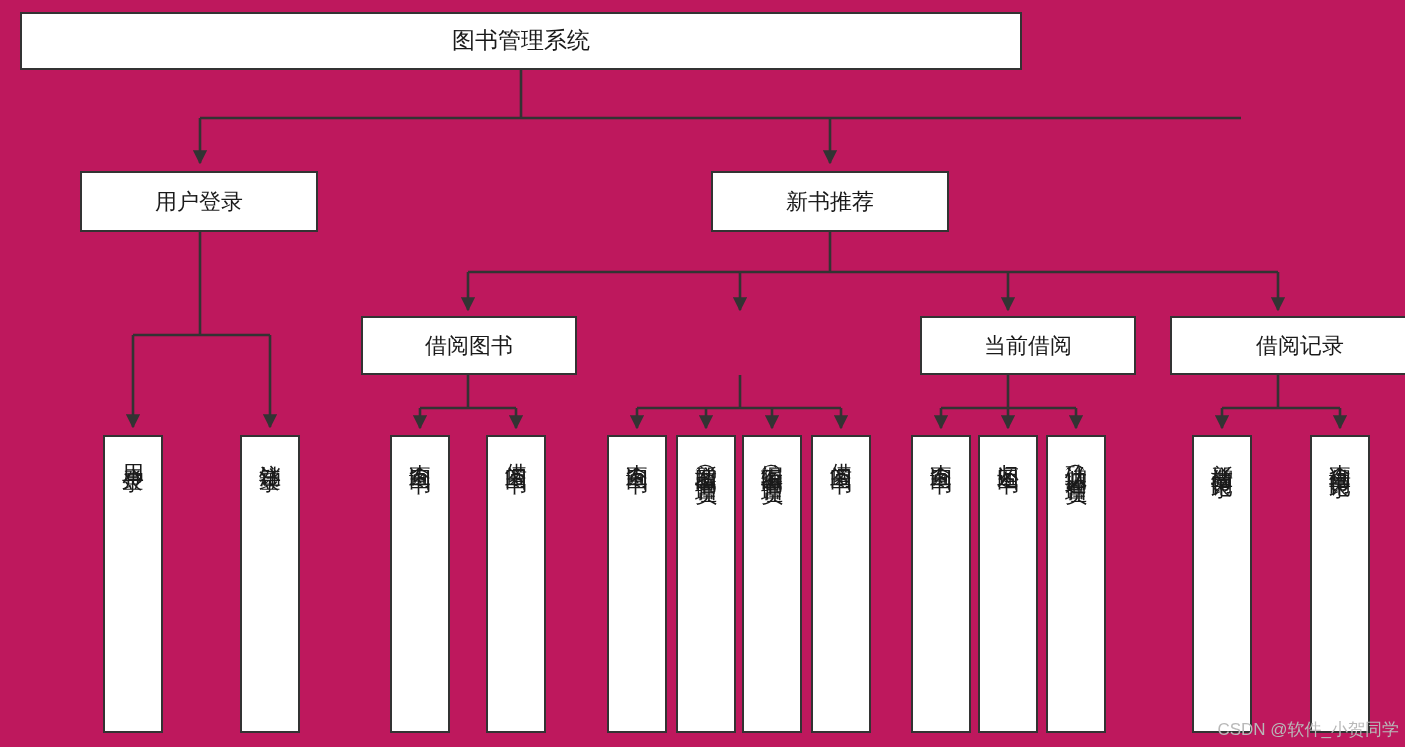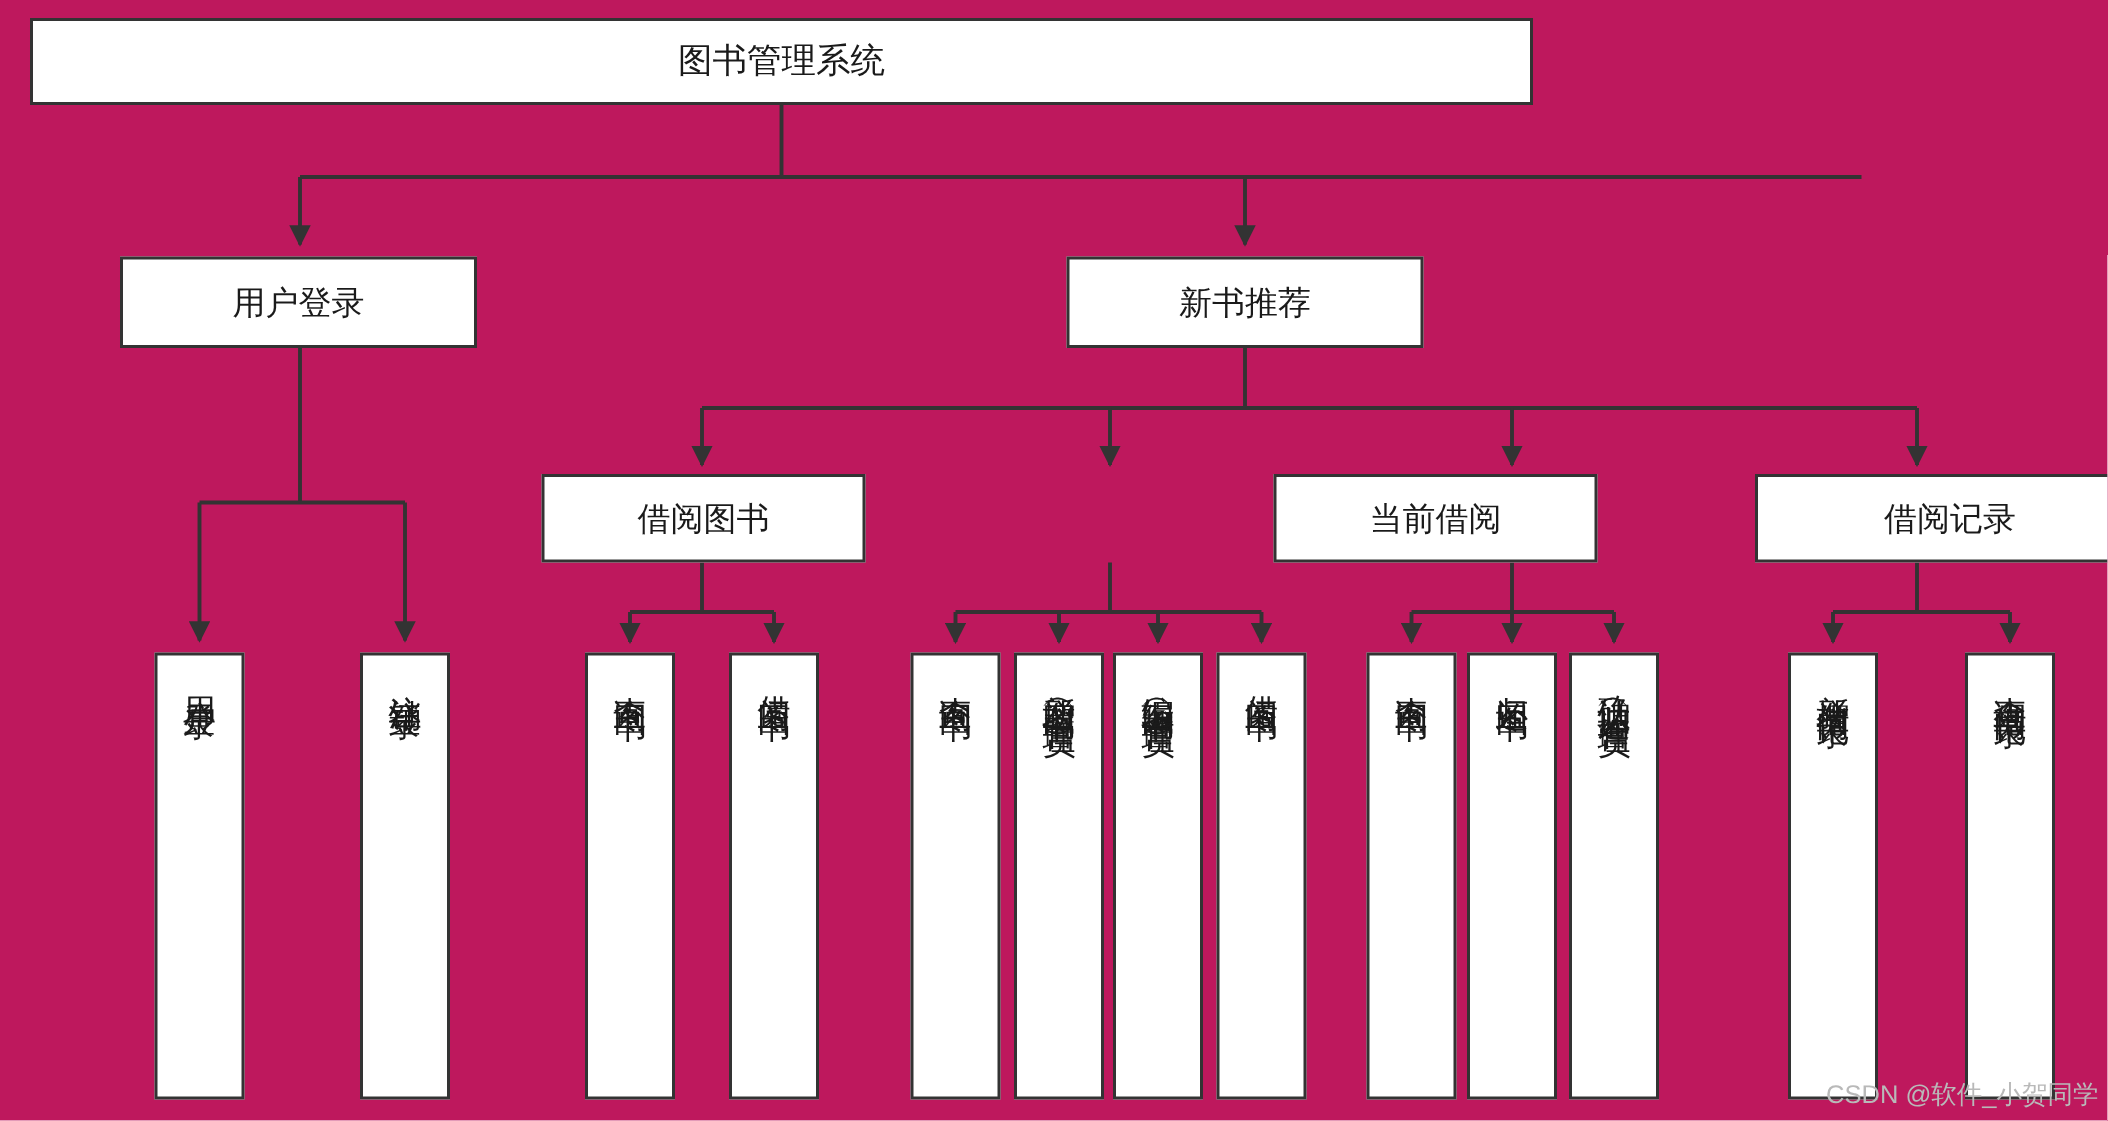--- a/index.html
+++ b/index.html
@@ -140,21 +140,21 @@
 
   <div class="node horiz" style="left:711px; top:171px; width:238px; height:61px;">
     <span class="lbl">新书推荐</span>
   </div>
 
   <div class="node horiz" style="left:361px; top:316px; width:216px; height:59px;">
     <span class="lbl">借阅图书</span>
   </div>
 
 
-  <div class="node horiz" style="left:849px; top:316px; width:216px; height:59px;">
+  <div class="node horiz" style="left:920px; top:316px; width:216px; height:59px;">
     <span class="lbl">当前借阅</span>
   </div>
 
   <div class="node horiz" style="left:1170px; top:316px; width:260px; height:59px;">
     <span class="lbl">借阅记录</span>
   </div>
 
   <div class="node vert" style="left:103px; top:435px; width:60px; height:298px;">
     <span class="lbl">用户登录</span>
   </div>

